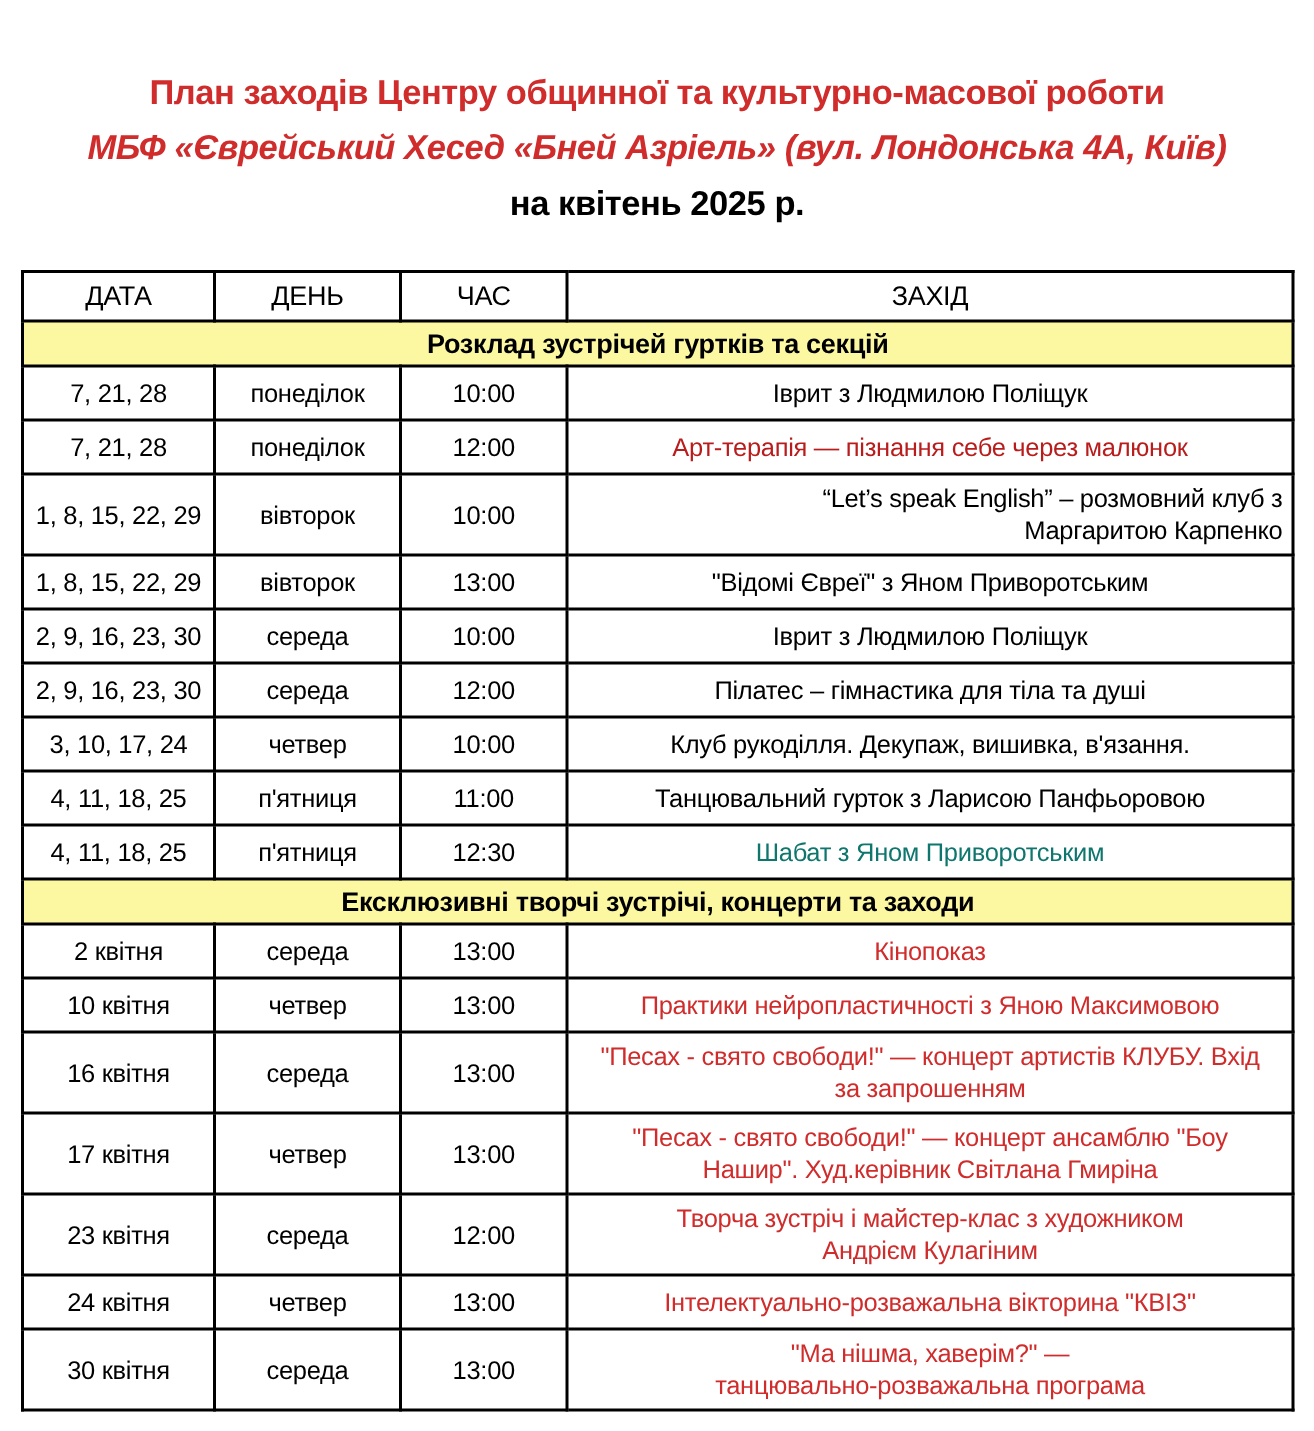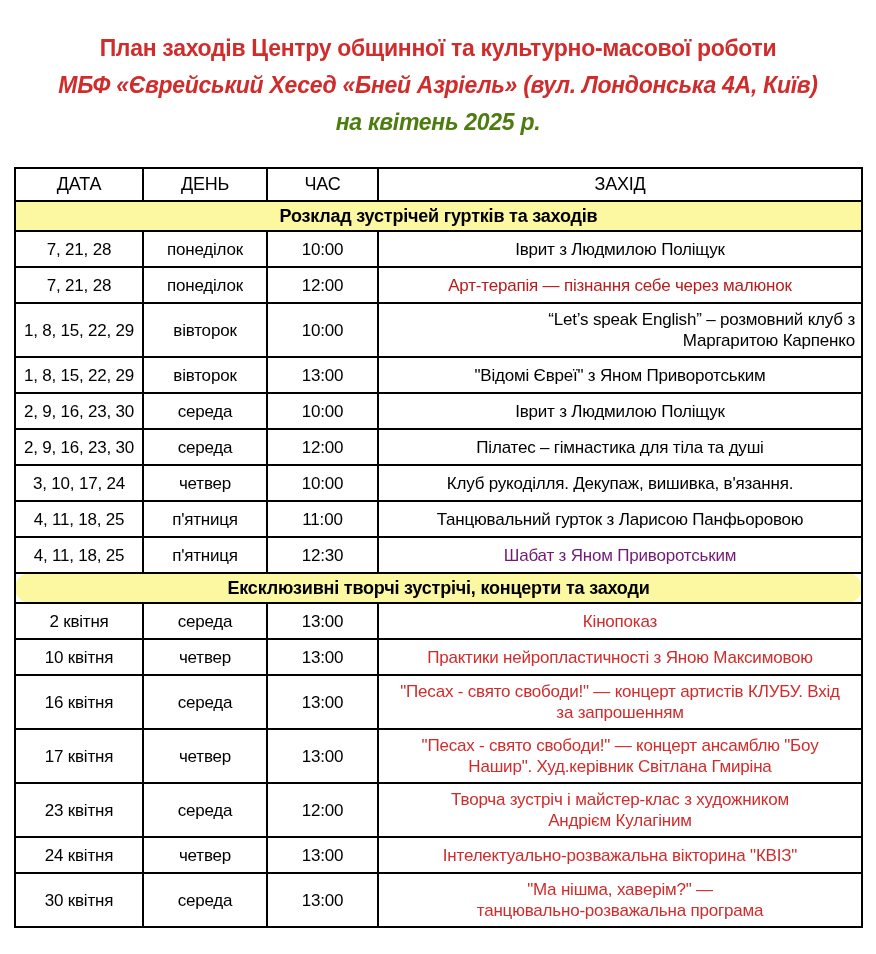--- a/index.html
+++ b/index.html
@@ -6,21 +6,21 @@
   html, body { margin: 0; padding: 0; }
   body {
     width: 876px;
     height: 954px;
     background: #ffffff;
     font-family: "Liberation Sans", sans-serif;
     color: #000000;
     position: relative;
   }
   .title {
-    padding-top: 30px;
+    padding-top: 43px;
     text-align: center;
     font-weight: 700;
     font-size: 23px;
     line-height: 37px;
     letter-spacing: -0.3px;
   }
   table.schedule {
     border-collapse: collapse;
     table-layout: fixed;
     width: 847px;
@@ -52,41 +52,41 @@
   tr.data-row td { height: 36px; }
 </style>
 </head>
 <body>
 
 <div class="page">
 
   <div class="title">
     <div style="color: rgb(208, 44, 44);">План заходів Центру общинної  та культурно-масової  роботи</div>
     <div style="color: rgb(208, 44, 44); font-style: italic;">МБФ «Єврейський  Хесед  «Бней Азріель»  (вул. Лондонська  4А, Київ)</div>
-    <div style="color: #4d7c0f; font-style: italic;">на квітень  2025 р.</div>
+    <div style="color: #000000;">на квітень  2025 р.</div>
   </div>
 
   <table class="schedule">
     <colgroup>
       <col style="width:128px">
       <col style="width:124px">
       <col style="width:111px">
       <col style="width:484px">
     </colgroup>
     <thead>
       <tr>
         <th>ДАТА</th>
         <th>ДЕНЬ</th>
         <th>ЧАС</th>
         <th>ЗАХІД</th>
       </tr>
     </thead>
     <tbody>
         <tr class="section-row">
-          <td colspan="4" style="background: rgb(252, 248, 161);">Розклад зустрічей гуртків та заходів</td>
+          <td colspan="4" style="background: rgb(252, 248, 161);">Розклад зустрічей гуртків та секцій</td>
         </tr>
         <tr class="data-row">
           <td class="date-cell">7, 21, 28</td>
           <td class="day-cell">понеділок</td>
           <td class="time-cell">10:00</td>
           <td class="event-cell" style="color: rgb(0, 0, 0);">Іврит з Людмилою Поліщук</td>
         </tr>
         <tr class="data-row">
           <td class="date-cell">7, 21, 28</td>
           <td class="day-cell">понеділок</td>
@@ -127,24 +127,24 @@
         <tr class="data-row">
           <td class="date-cell">4, 11, 18, 25</td>
           <td class="day-cell">п'ятниця</td>
           <td class="time-cell">11:00</td>
           <td class="event-cell" style="color: rgb(0, 0, 0);">Танцювальний  гурток з Ларисою Панфьоровою</td>
         </tr>
         <tr class="data-row">
           <td class="date-cell">4, 11, 18, 25</td>
           <td class="day-cell">п'ятниця</td>
           <td class="time-cell">12:30</td>
-          <td class="event-cell" style="color: #701a75;">Шабат з Яном Приворотським</td>
+          <td class="event-cell" style="color: #0f766e;">Шабат з Яном Приворотським</td>
         </tr>
         <tr class="section-row">
-          <td colspan="4" style="background: rgb(252, 248, 161); border-radius: 15px;">Ексклюзивні творчі зустрічі, концерти та заходи</td>
+          <td colspan="4" style="background: rgb(252, 248, 161);">Ексклюзивні творчі зустрічі, концерти та заходи</td>
         </tr>
         <tr class="data-row">
           <td class="date-cell">2 квітня</td>
           <td class="day-cell">середа</td>
           <td class="time-cell">13:00</td>
           <td class="event-cell" style="color: rgb(208, 44, 44);">Кінопоказ</td>
         </tr>
         <tr class="data-row">
           <td class="date-cell">10 квітня</td>
           <td class="day-cell">четвер</td>

